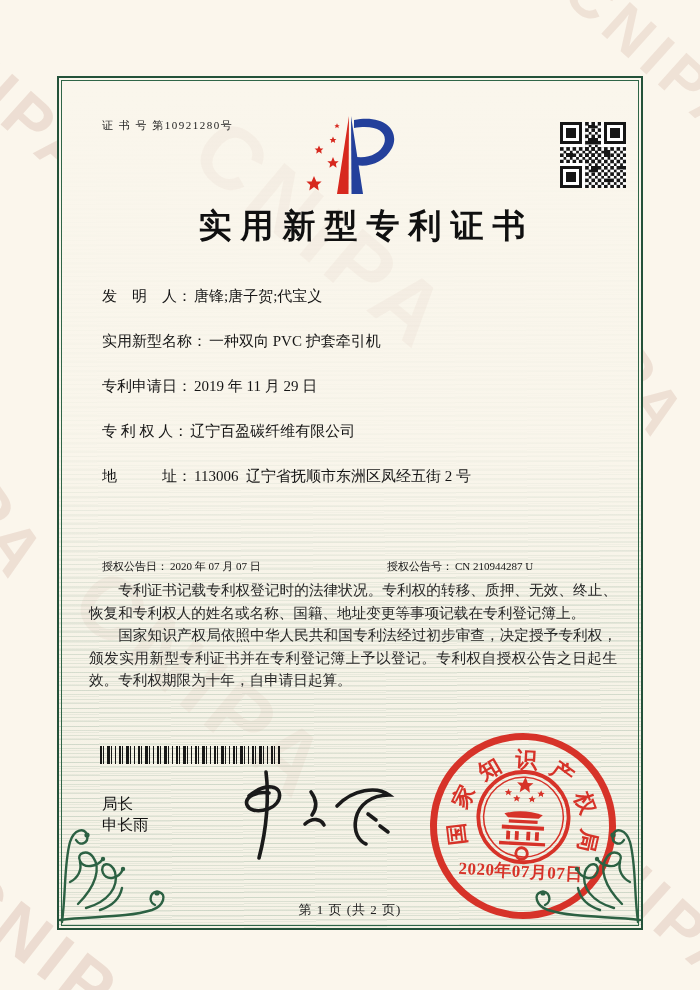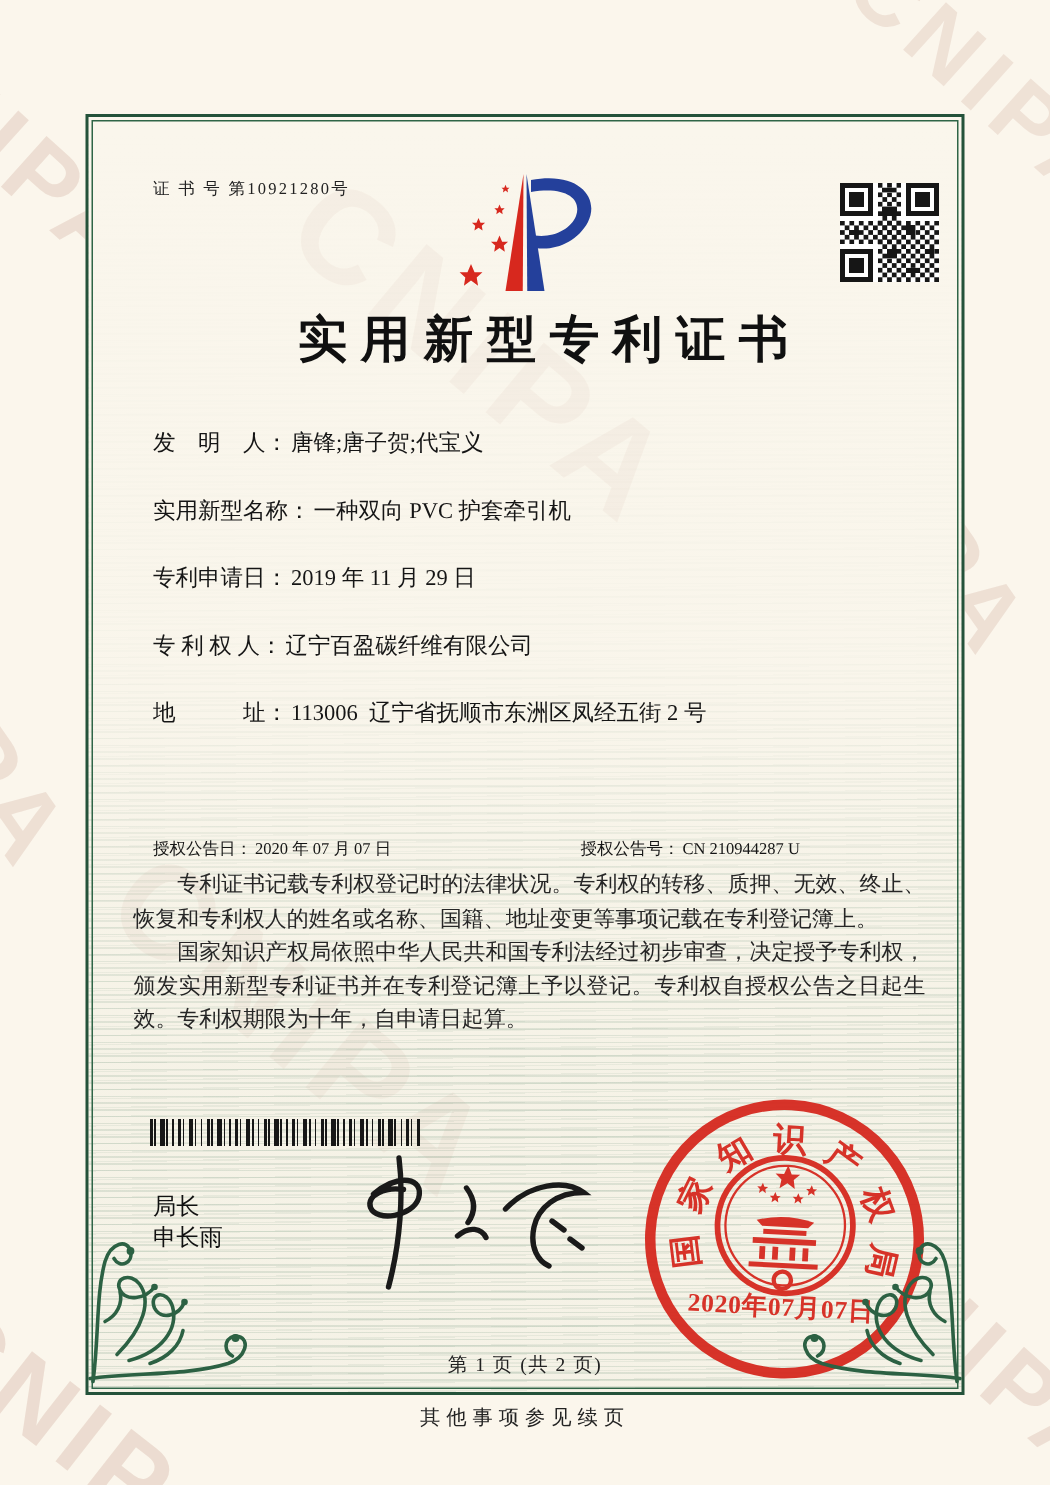--- a/index.html
+++ b/index.html
@@ -289,14 +289,13 @@
         <g fill="#2c6143">
           <circle cx="31" cy="13" r="2.6"></circle>
             <circle cx="101" cy="71" r="2.6"></circle>
           <circle cx="47" cy="37" r="2.2"></circle>
             <circle cx="67" cy="47" r="2.2"></circle>
         </g>
       </svg>
     </div>
   </div>
 
-  <div class="continuation-note">其他事项参见续页</div>
 </div>
 
 </body></html>

